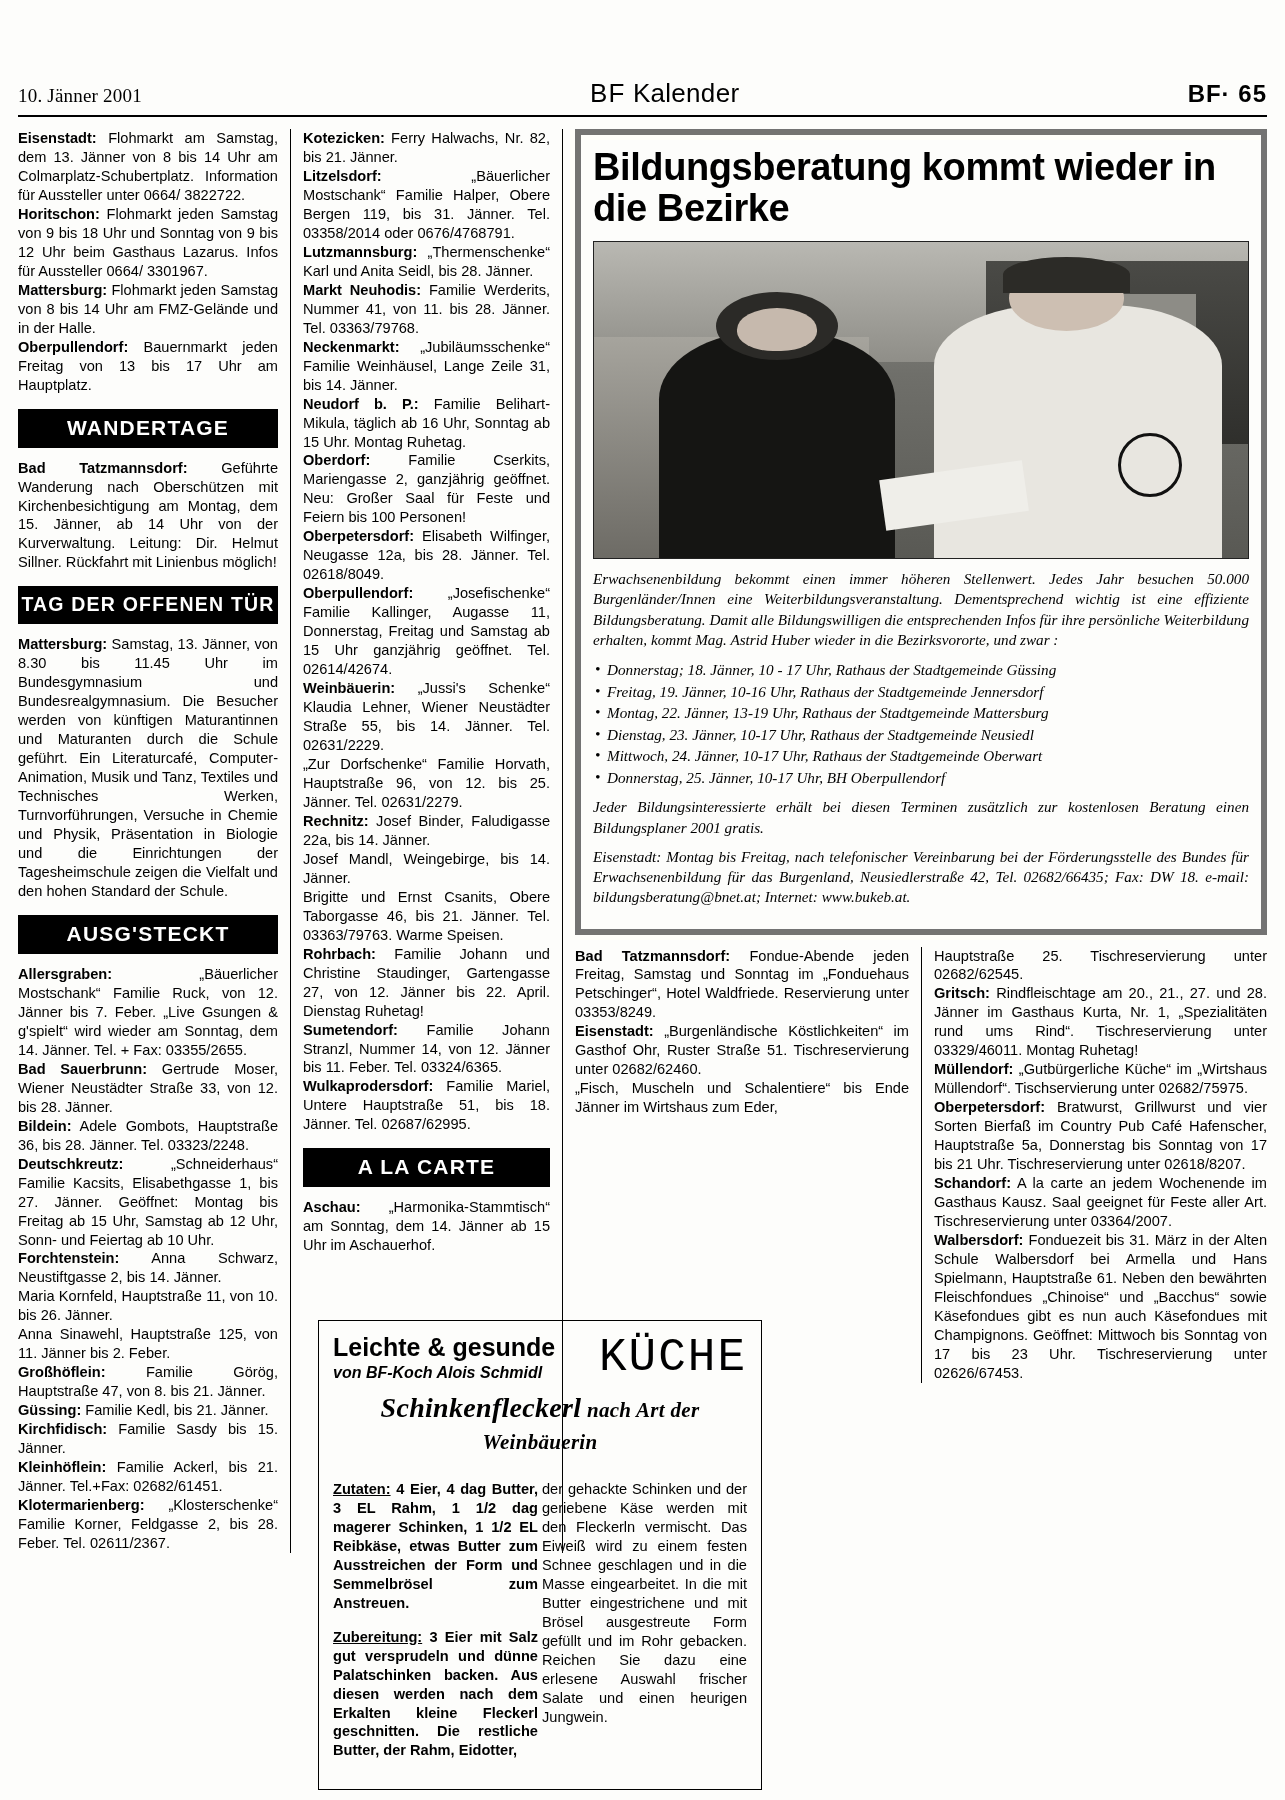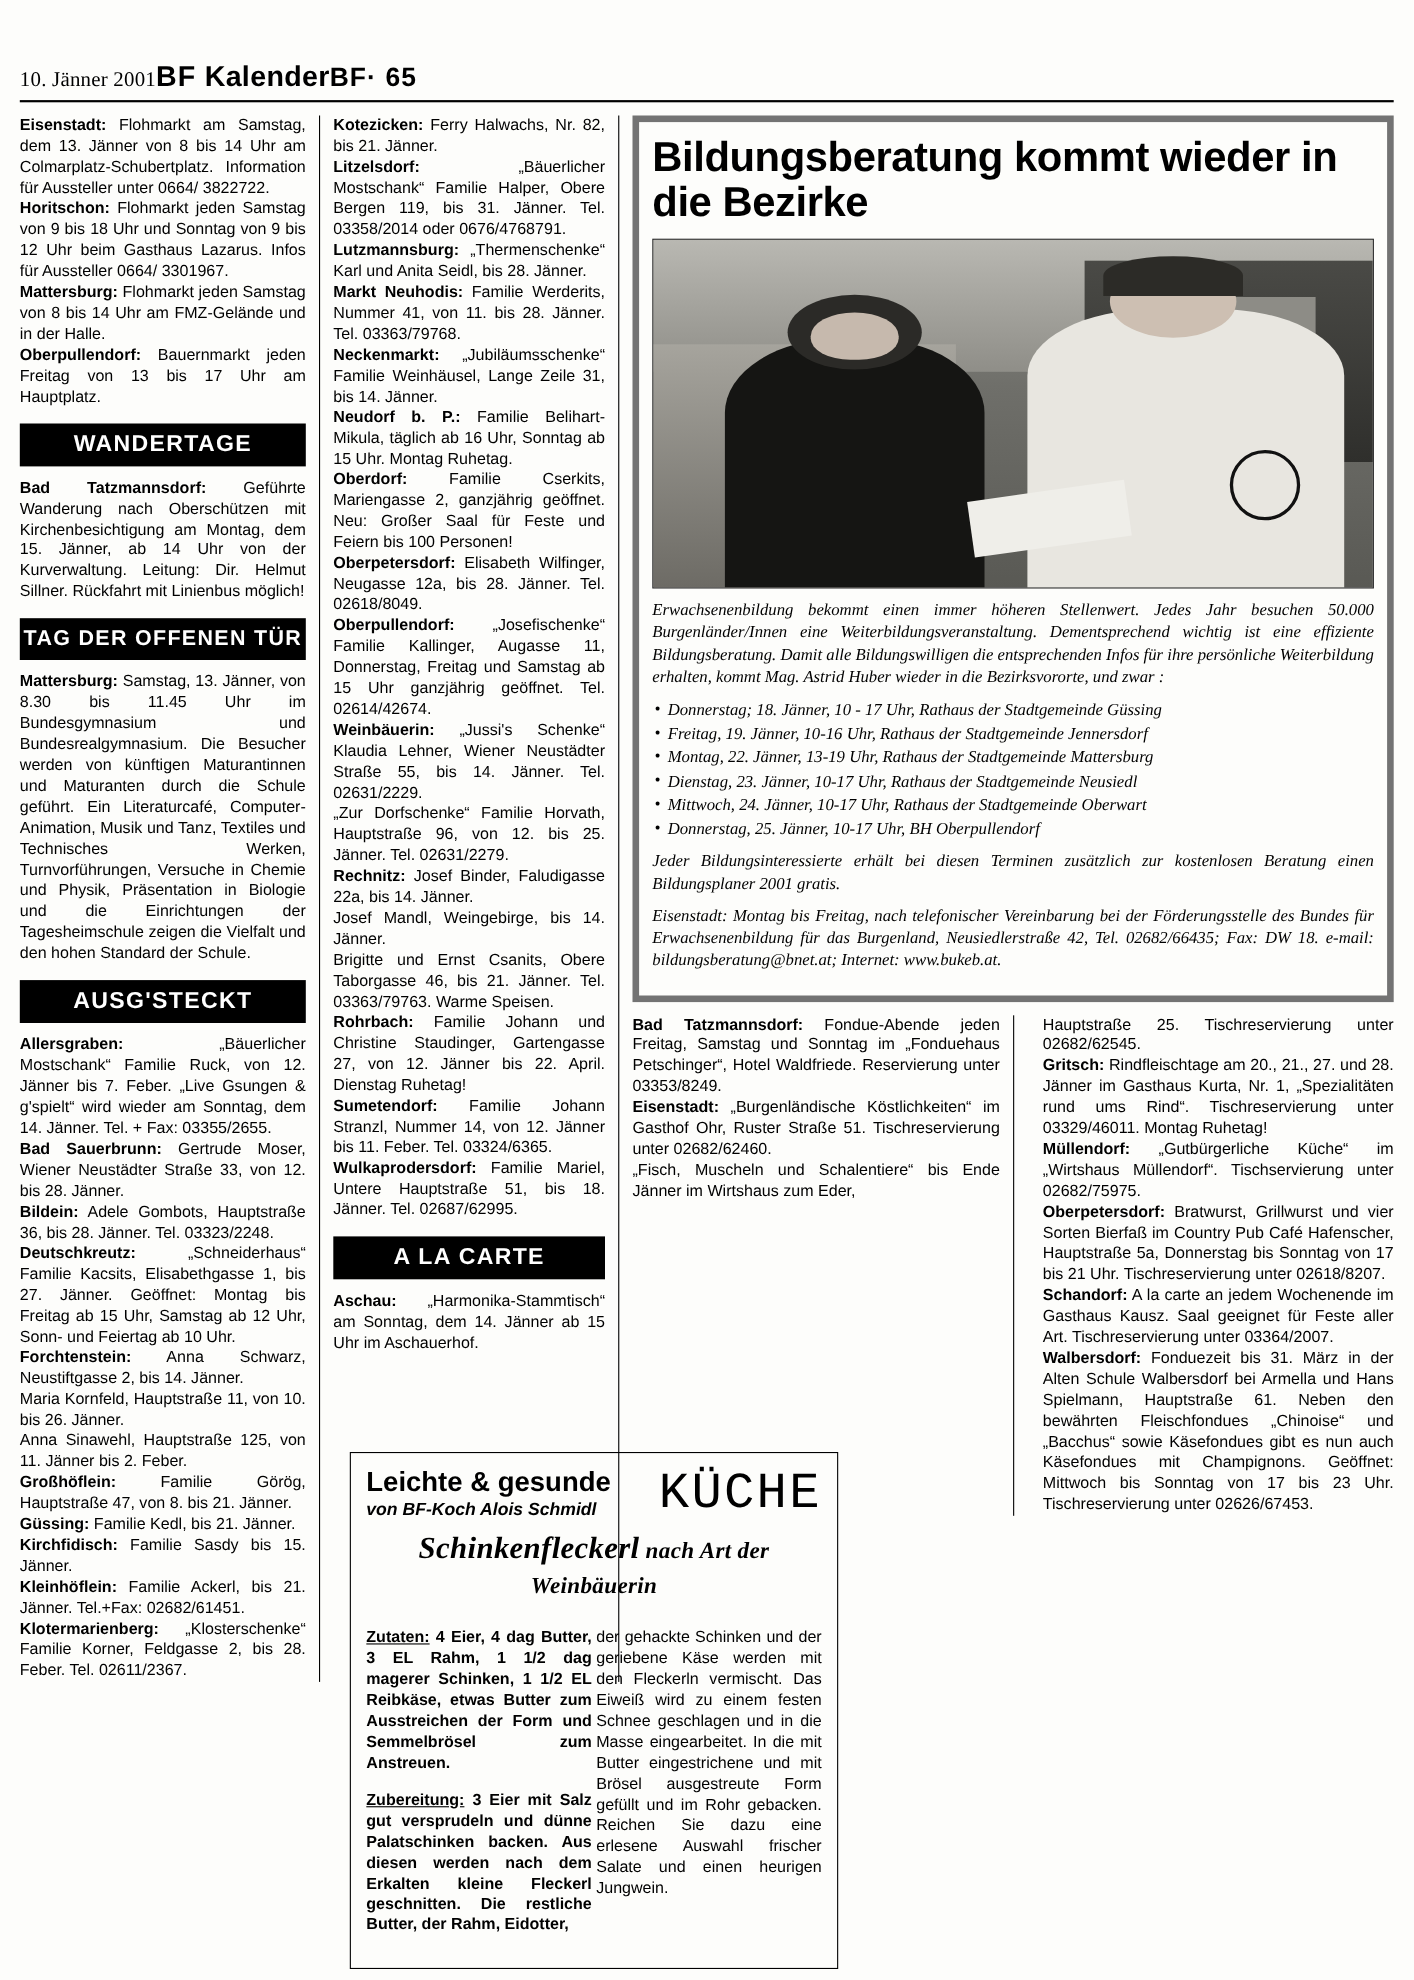--- a/index.html
+++ b/index.html
@@ -15,30 +15,31 @@
     min-height:1800px;
     position:relative;
     background:#fdfdfb;
     padding:0;
     box-sizing:border-box;
   }
   
   .masthead{
     display:flex;
     align-items:baseline;
-    padding:54px 18px 6px 18px;
+    justify-content:space-between;
+    padding:78px 18px 6px 18px;
   }
   .masthead .date{
     font-family:"Liberation Serif", serif;
     font-size:19px;
     letter-spacing:.2px;
   }
   .masthead .center{
     font-size:26px;
-    font-weight:bold;
+    font-weight:normal;
     letter-spacing:.3px;
   }
   .masthead .center .bf{ letter-spacing:1px; }
   .masthead .pageno{
     font-size:24px;
     font-weight:bold;
     letter-spacing:1px;
   }
   .rule{
     margin:0 18px;
@@ -180,21 +181,21 @@
   
   .rbottom{
     display:flex;
     margin-top:12px;
   }
   .rbottom .rc{
     width:50%;
     box-sizing:border-box;
   }
   .rbottom .rc1{ padding-right:12px; }
-  .rbottom .rc2{ padding-left:26px; border-left:1px solid #000;}
+  .rbottom .rc2{ padding-left:12px; border-left:1px solid #000;}
   
   .recipe{
     margin:14px 18px 0 18px;
     border:1px solid #000;
     padding:12px 14px 14px 14px;
     box-sizing:border-box;
     position:absolute;
     left:300px;
     right:505px;
     bottom:10px;

